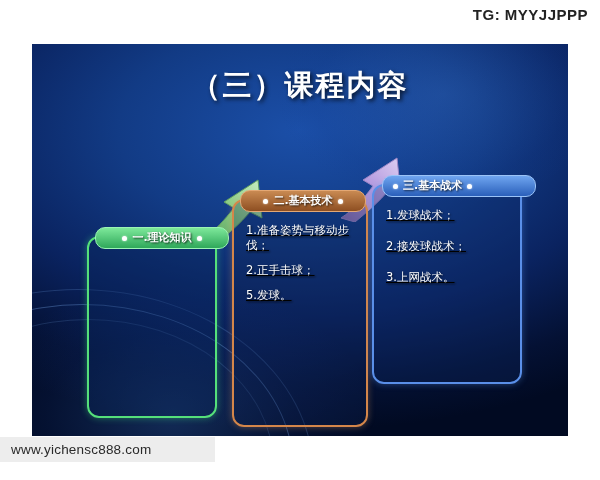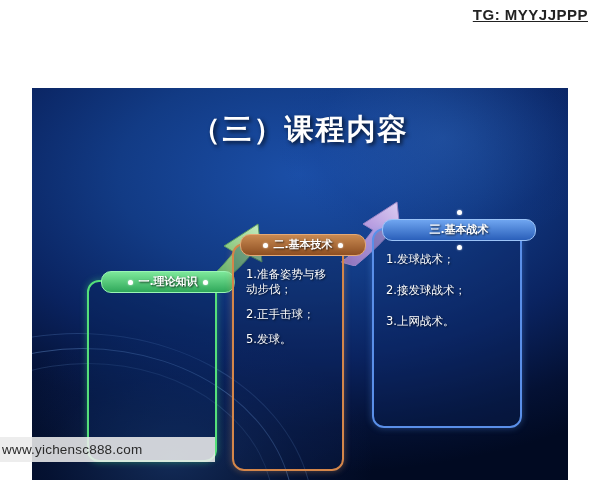--- a/index.html
+++ b/index.html
@@ -21,36 +21,34 @@
     top: 0;
     right: 0;
     background: #ffffff;
     color: #222222;
     font-size: 15px;
     font-weight: bold;
     font-family: "Liberation Sans", sans-serif;
     padding: 6px 12px 6px 14px;
     letter-spacing: 0.5px;
     z-index: 30;
-    text-decoration: underline;
   }
 
   
   #slide {
     position: absolute;
     left: 32px;
     top: 44px;
     width: 536px;
     height: 392px;
     background:
       radial-gradient(ellipse 520px 300px at 50% 22%, #1b4fa8 0%, #123b85 35%, #0a2360 62%, #041134 85%, #010a22 100%),
       #020b22;
     overflow: hidden;
     z-index: 5;
-    margin-top: 44px;
   }
   
   #slide:before {
     content: "";
     position: absolute;
     left: -60px;
     bottom: -110px;
     width: 400px;
     height: 260px;
     border-radius: 50%;
@@ -102,20 +100,21 @@
     position: absolute;
     border-radius: 12px;
     box-sizing: border-box;
     z-index: 14;
   }
   .box-inner {
     position: absolute;
     left: 0; top: 0; right: 0; bottom: 0;
     padding: 22px 10px 10px 12px;
     box-sizing: border-box;
+    text-decoration: underline;
   }
   .box-line {
     color: #ffffff;
     font-size: 11.5px;
     line-height: 15px;
     font-family: "DejaVu Sans", "Liberation Sans", sans-serif;
     margin-bottom: 10px;
     text-shadow: 1px 1px 2px rgba(0,0,0,0.7);
   }
 
@@ -154,30 +153,30 @@
     top: 192px;
     width: 130px;
     height: 182px;
     border: 2px solid #55e07a;
     background: rgba(10,38,90,0.35);
     box-shadow: 0 0 7px rgba(60,220,120,0.45);
   }
   #box-theory .box-header {
     background: linear-gradient(180deg,#7de89a 0%, #2fa85a 100%);
     border: 1px solid #9af5b4;
-    left: 12px;
+    left: 6px;
     width: 112px;
     justify-content: center;
   }
 
   
   #box-skills {
     left: 200px;
     top: 155px;
-    width: 112px;
+    width: 136px;
     height: 228px;
     border: 2px solid #d4864a;
     background: rgba(12,32,78,0.30);
     box-shadow: 0 0 7px rgba(220,150,90,0.4);
   }
   #box-skills .box-header {
     background: linear-gradient(180deg,#c98a52 0%, #8e4f22 100%);
     border: 1px solid #e4a874;
     left: 6px;
     width: 104px;
@@ -192,22 +191,21 @@
     height: 200px;
     border: 2px solid #5a8fe8;
     background: rgba(14,44,104,0.28);
     box-shadow: 0 0 7px rgba(90,150,235,0.4);
   }
   #box-tactics .box-header {
     background: linear-gradient(180deg,#6fa5f0 0%, #2a5fba 100%);
     border: 1px solid #9bc3f7;
     left: 8px;
     width: 132px;
-    justify-content: center;
-    flex-direction: column;
+    justify-content: flex-start;
   }
   #box-tactics .box-line { margin-bottom: 16px; }
 
   
   .arrow-svg {
     position: absolute;
     z-index: 10;
     pointer-events: none;
   }
   #arrow-green { left: 168px; top: 128px; }
@@ -216,21 +214,21 @@
   
   #site-watermark {
     position: absolute;
     left: 0;
     bottom: 18px;
     width: 215px;
     background: rgba(235,235,235,0.88);
     color: #2a2a2a;
     font-size: 13.5px;
     font-family: "Liberation Sans", sans-serif;
-    padding: 5px 0 5px 2px;
+    padding: 5px 0 5px 11px;
     box-sizing: border-box;
     letter-spacing: 0.2px;
     z-index: 25;
   }
 </style>
 </head>
 <body>
 
 <div id="tg-watermark">TG: MYYJJPPP</div>
 

